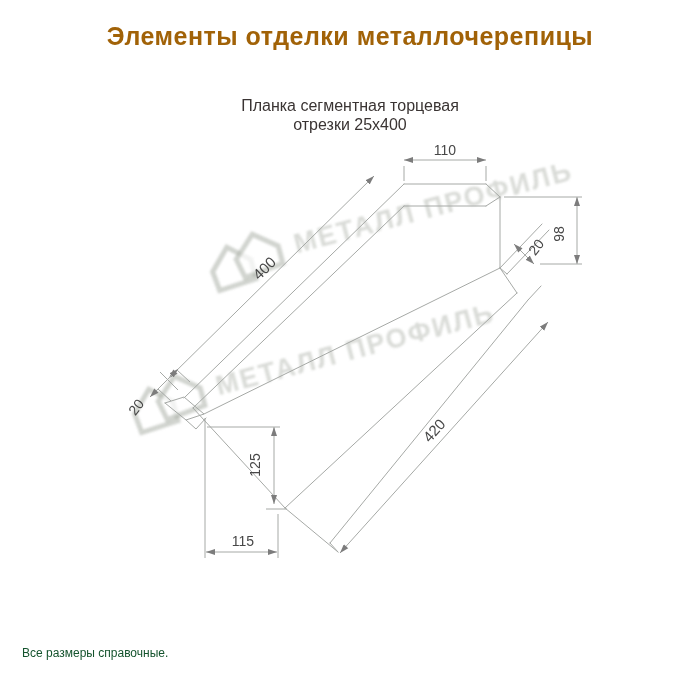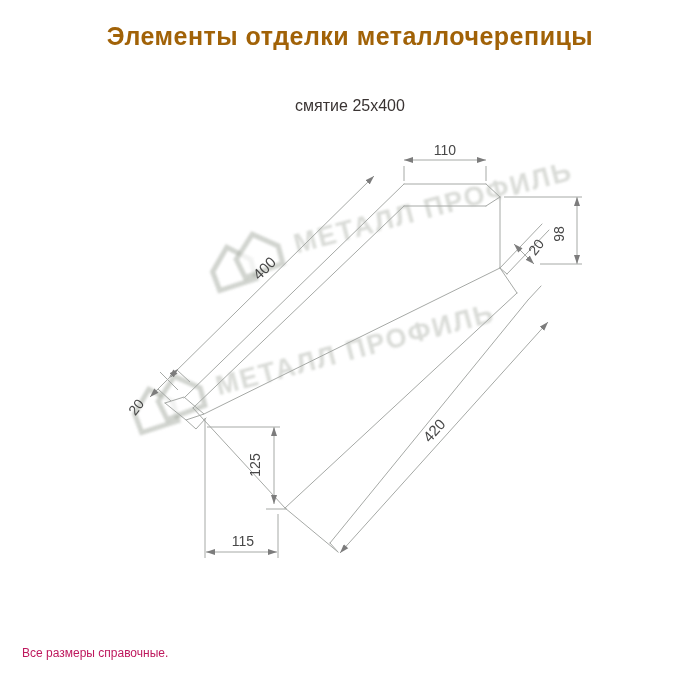--- a/index.html
+++ b/index.html
@@ -37,36 +37,37 @@
   .watermark .wm-text{
     font-size:27px;font-weight:bold;letter-spacing:2px;
     color:rgba(164,169,159,0.42);
     white-space:nowrap;
   }
   .wm-1{left:200px;top:240px;}
   .wm-2{left:122px;top:382px;}
   .footer-notes{
     position:absolute;left:22px;top:645px;
     font-size:12px;line-height:16px;
-    color:#be185d;
+    color:#14532d;
   }
   svg text{
     font-family:"Liberation Sans", sans-serif;
     fill:#474747;
   }
   .dim-num{font-size:14px;}
   .dim-num-lg{font-size:15px;}
 </style>
 </head>
 <body>
 
 <div class="page-title">Элементы отделки металлочерепицы</div>
 
 <div class="subtitle">
-  <div>смятие 25х400</div>
+  <div>Планка сегментная торцевая</div>
+  <div>отрезки 25х400</div>
 </div>
 
 <div class="watermark wm-1">
   <svg width="82" height="58" viewBox="0 0 82 58">
     <g fill="none" stroke="rgba(164,169,159,0.5)" stroke-width="5">
       <path d="M4,34 L24,14 L44,32 L44,52 L6,54 Z"></path>
       <path d="M30,28 L52,8 L74,26 L74,44 L34,48 Z" fill="#ffffff" fill-opacity="0.7"></path>
     </g>
   </svg>
   <span class="wm-text">МЕТАЛЛ ПРОФИЛЬ</span>

